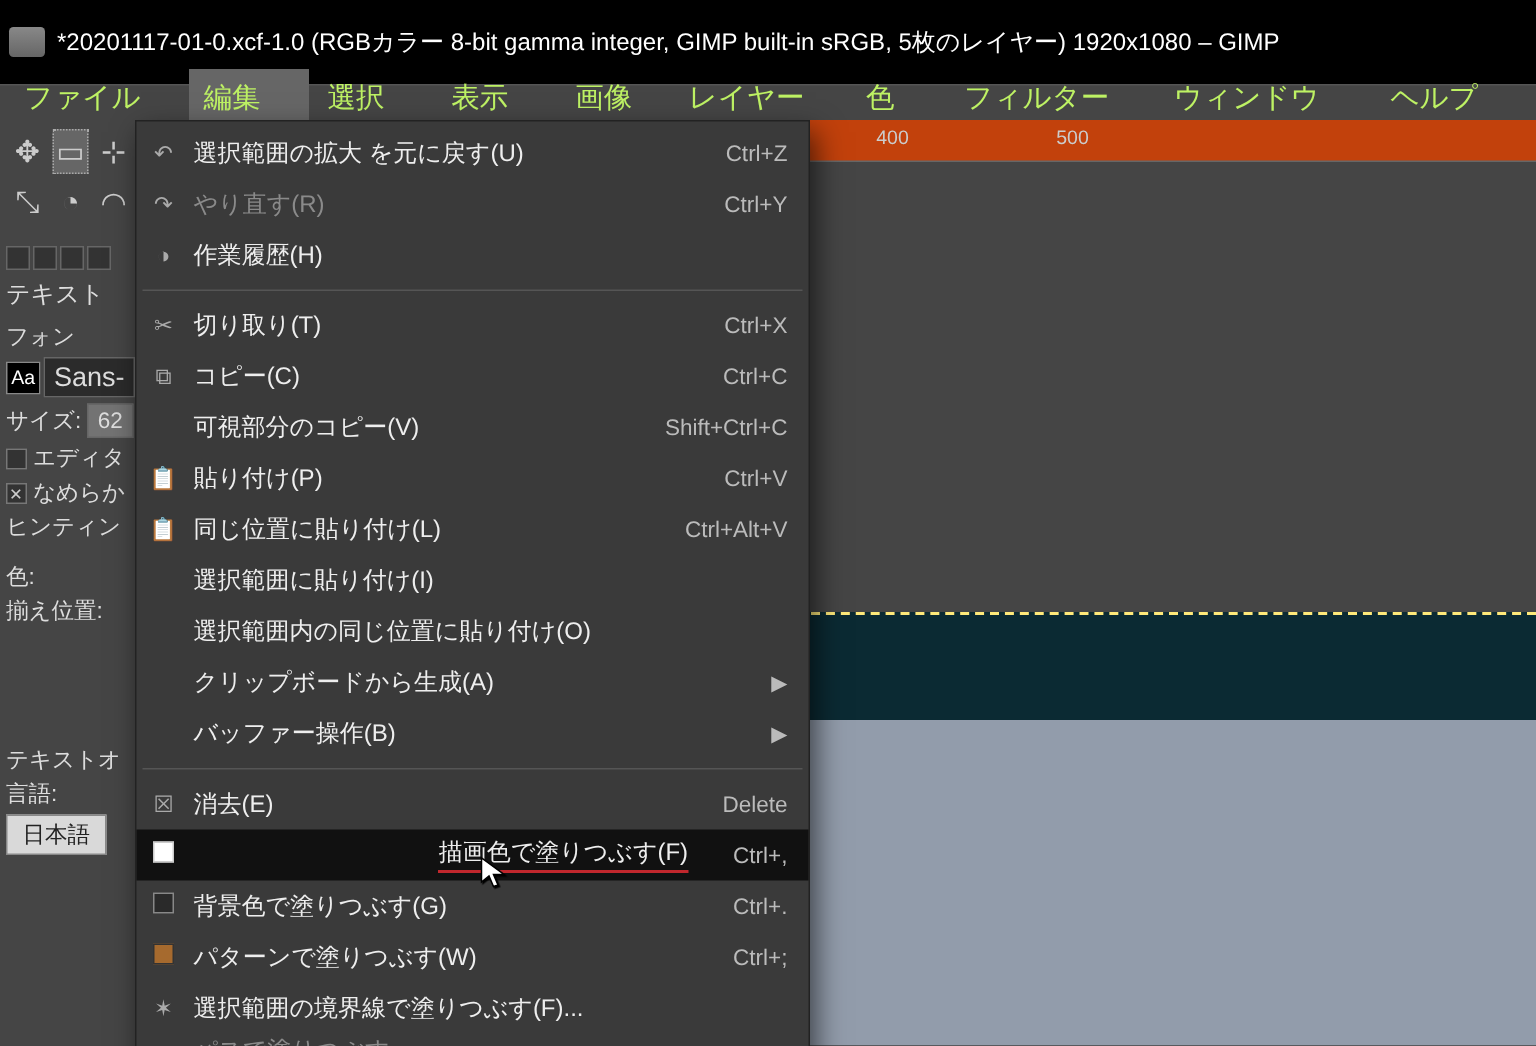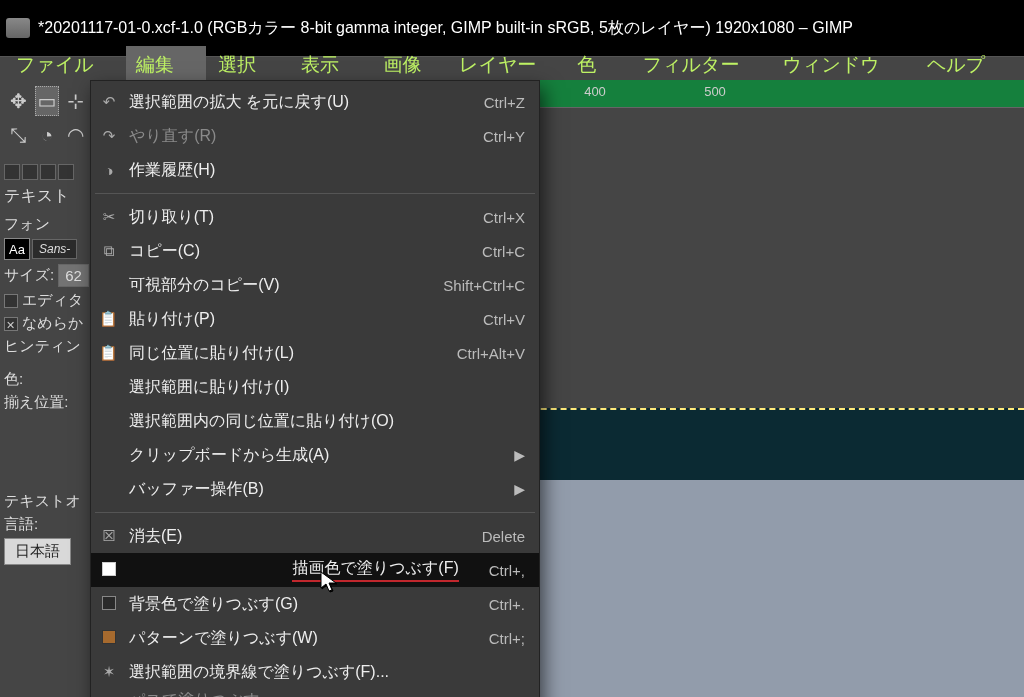--- a/index.html
+++ b/index.html
@@ -21,28 +21,28 @@
 .tool { width: 30px; height: 30px; display: flex; align-items: center; justify-content: center; color: #ccc; font-size: 20px; }
 .tool.active { background: #666; border: 1px dotted #aaa; }
 
 .options { background: #454545; padding: 4px 4px 0 4px; font-size: 14px; color: #ddd; }
 .opt-tabs { display:flex; gap:2px; margin-bottom:4px; }
 .opt-tab { width:16px; height:16px; background:#333; border:1px solid #666; }
 .opt-title { font-size: 16px; padding: 2px 0 4px; }
 .opt-row { display:flex; align-items:center; gap:4px; margin: 4px 0; font-size: 15px; white-space: nowrap; }
 .font-box { display:flex; align-items:center; gap:2px; }
 .font-aa { width:26px; height:22px; background:#000; color:#fff; font-size:13px; display:flex;align-items:center;justify-content:center; border:1px solid #888;}
-.font-name { background:#2b2b2b; border:1px solid #666; padding:2px 6px; font-size:12px;font-style:italic; }
+.font-name { background:#2b2b2b; border:1px solid #666; padding:2px 6px; font-size:18px; }
 .size-val { background:#737373; border:1px solid #666; padding:2px 6px; font-size:15px; min-width:26px; text-align:center;}
 .chk { width:14px; height:14px; border:1px solid #777; background:#333; display:inline-block;}
 .chk.x::after{content:"✕"; font-size:11px; color:#ccc; position:relative; top:-3px; left:1px;}
 .lang-val { background:#d9d9d9; color:#222; padding:3px 10px; border:1px solid #888; font-size:15px; display:inline-block;}
 
 .canvas-area { flex: 1; position: relative; background: #444; overflow: hidden; }
-.ruler-h { position:absolute; top:0; left:0; right:0; height:28px; background:#15803d; border-bottom:1px solid #666; }
+.ruler-h { position:absolute; top:0; left:0; right:0; height:28px; background:#c2410c; border-bottom:1px solid #666; }
 .ruler-h .lbl { position:absolute; top:4px; font-size:13px; color:#ccc; transform: translateX(-50%); }
 .ruler-v { position:absolute; top:28px; left:0; bottom:0; width:28px; background:#454545; border-right:1px solid #666; }
 .canvas-bg { position:absolute; top:28px; left:28px; right:0; bottom:0; background:#454545; }
 .layer-dark { position:absolute; top:300px; left:0; right:0; height:72px; background:#0b2a33; }
 .layer-light { position:absolute; top:372px; left:0; right:0; bottom:0; background:#929cab; }
 .sel-marquee { position:absolute; top:300px; left:0; right:0; height:0; border-top:2px dashed #ffe97a; }
 
 .dropdown { position: absolute; top: 80px; left: 90px; width: 450px; background: #3a3a3a; border: 1px solid #222; box-shadow: 4px 8px 18px rgba(0,0,0,.6); padding: 4px 0 12px; z-index: 50; }
 .dd-item { display:flex; align-items:center; height:34px; padding: 0 14px 0 8px; font-size:16px; color:#eee; gap:10px; }
 .dd-item.disabled { color:#8a8a8a; }

